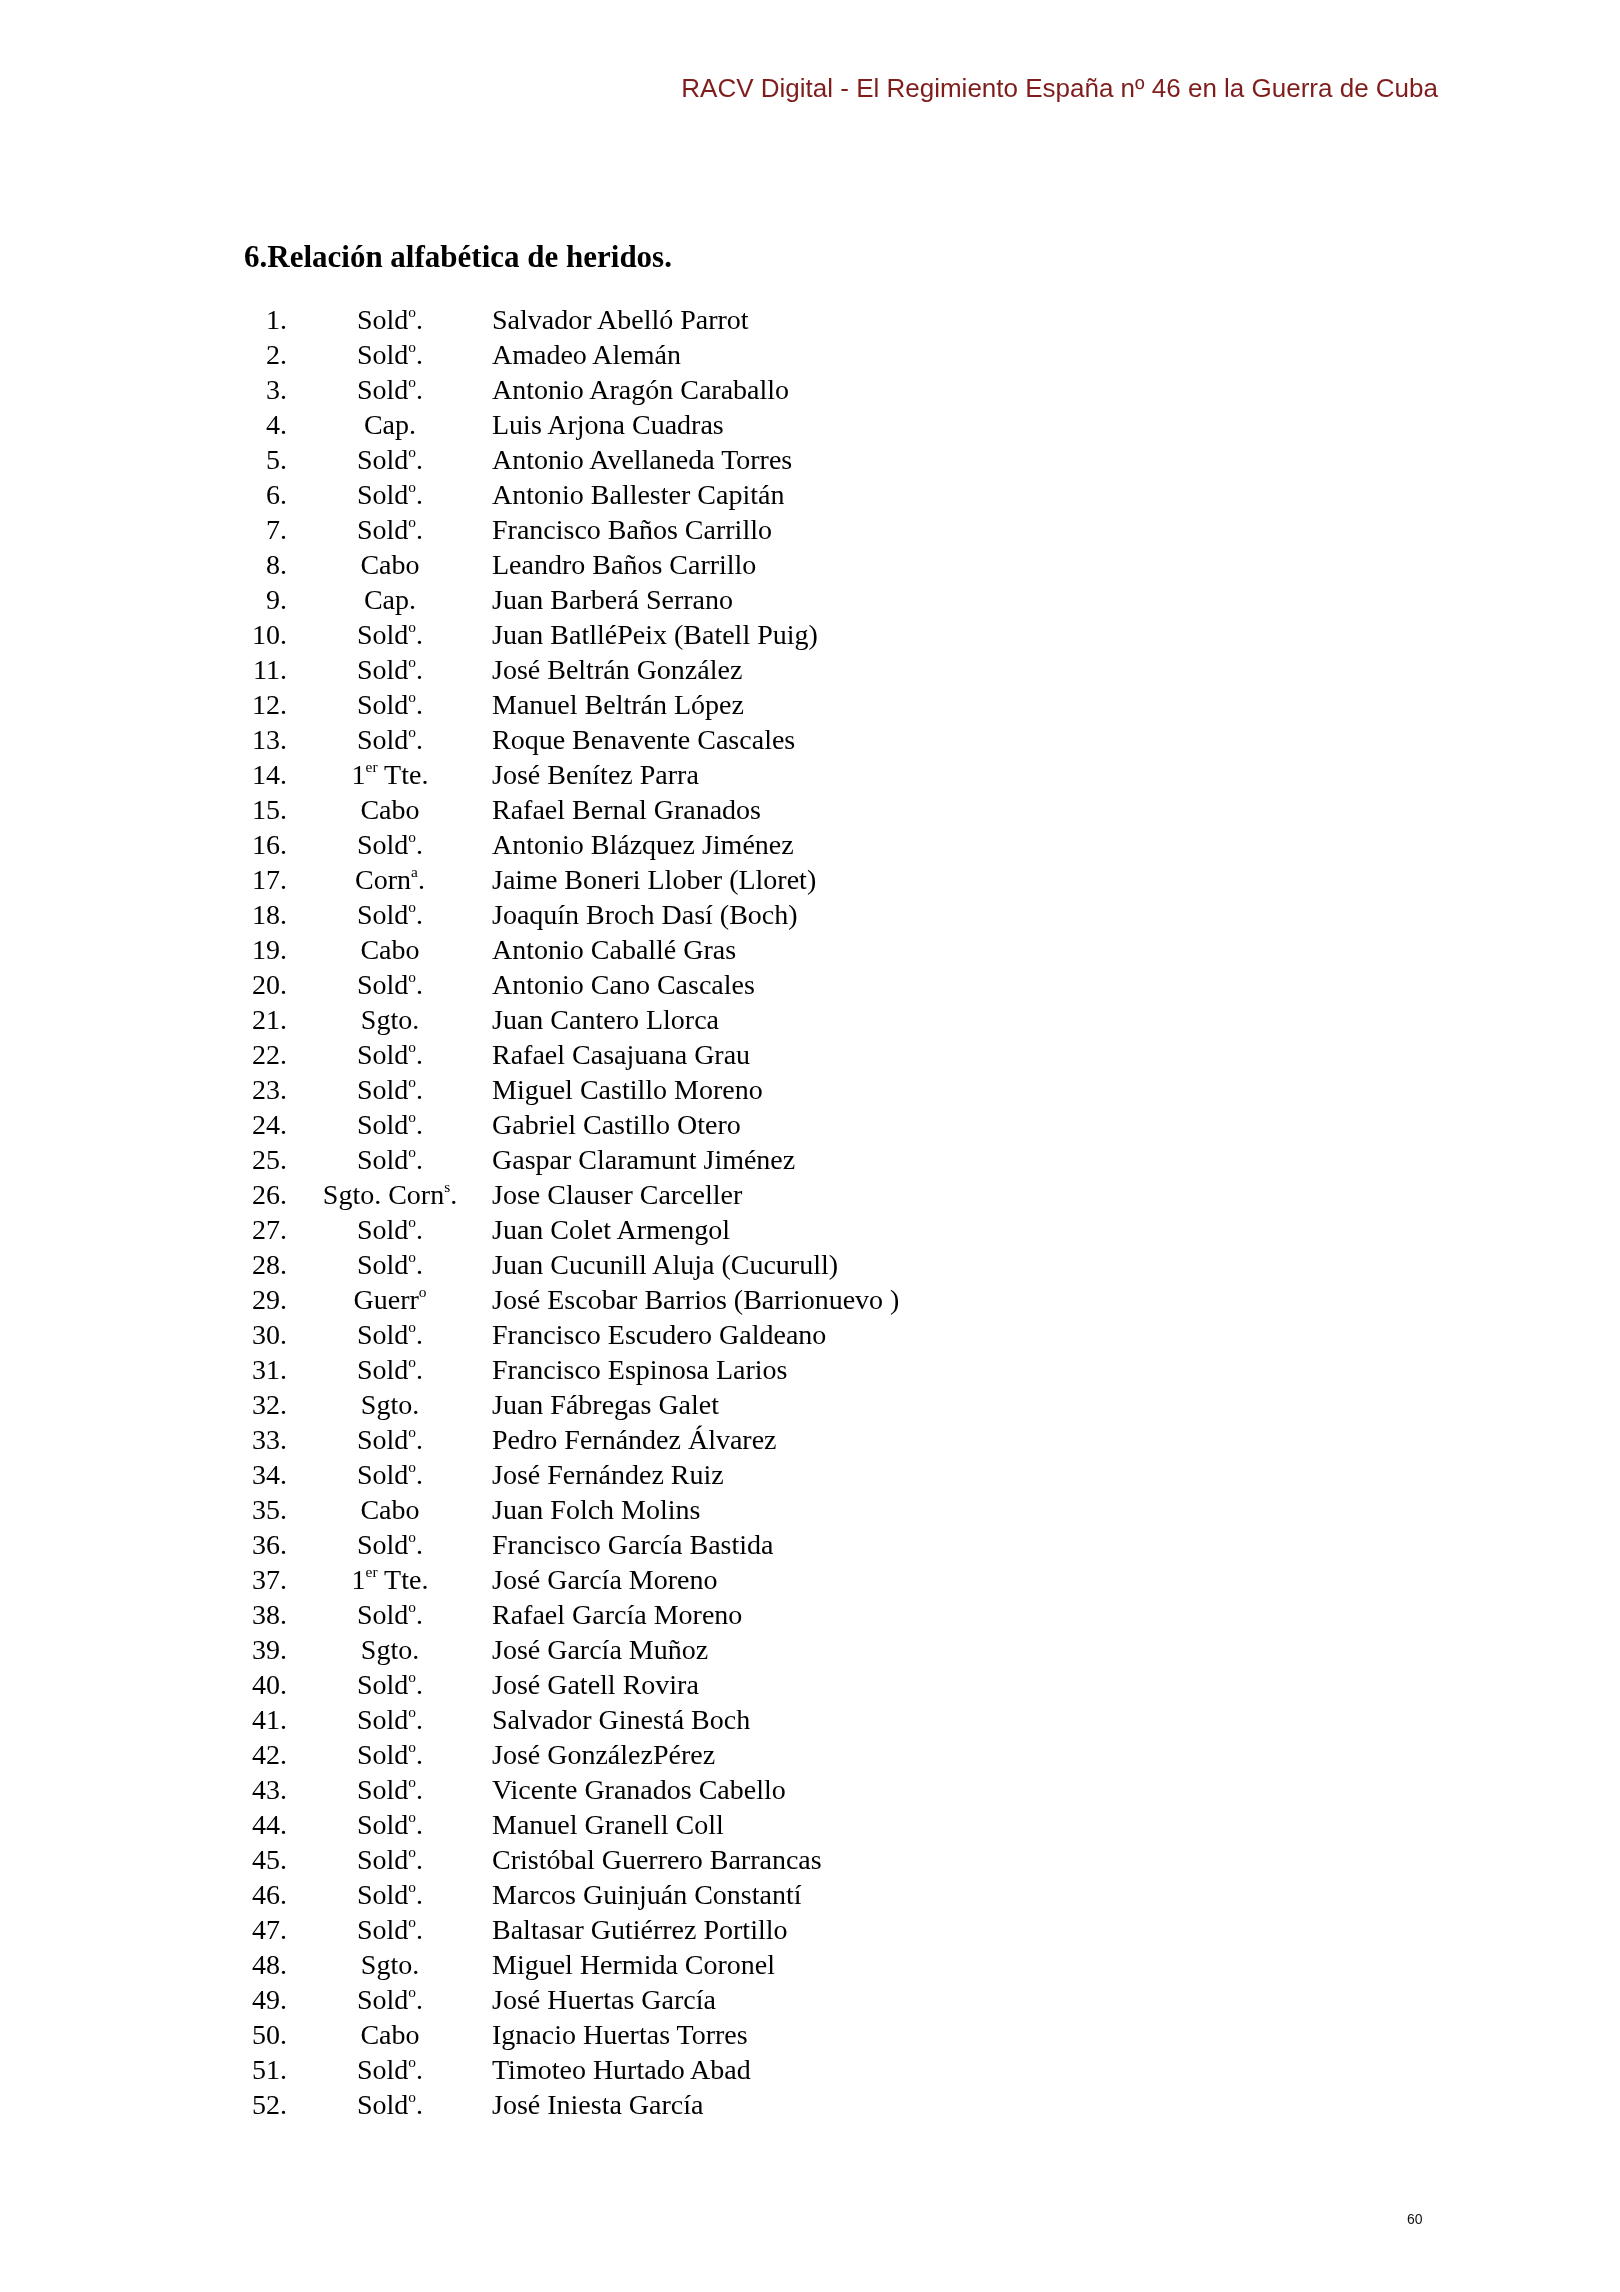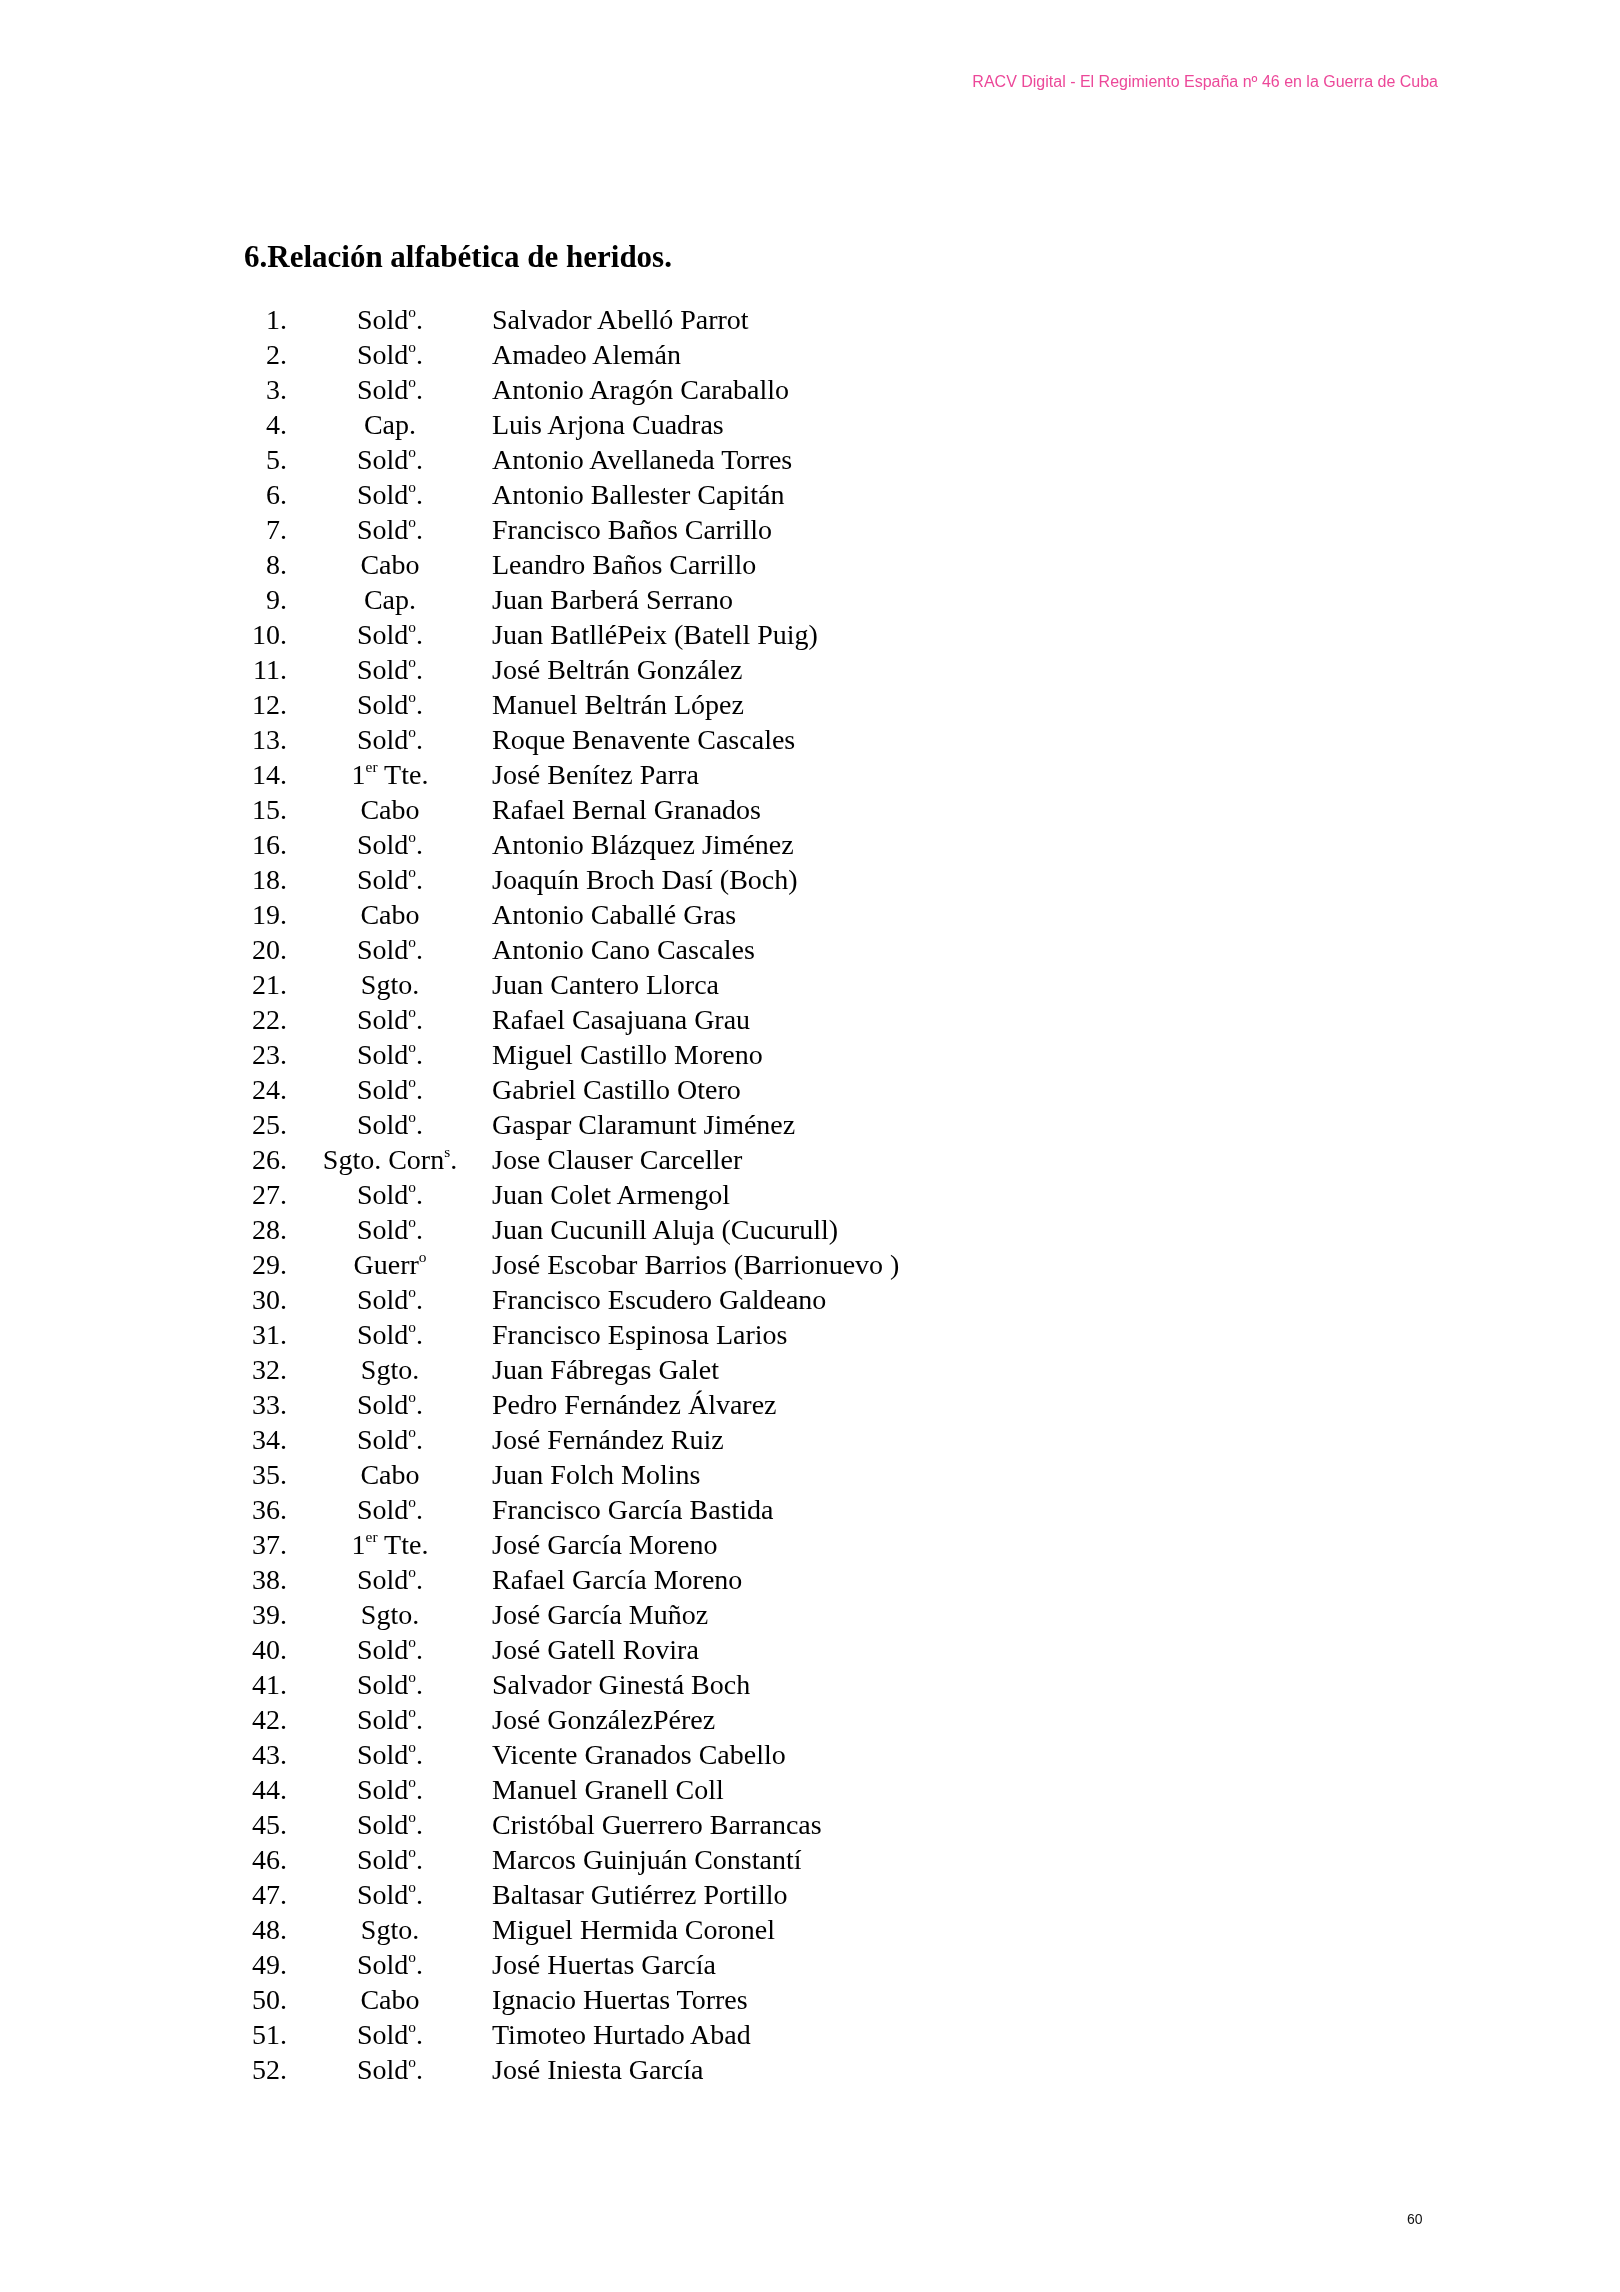--- a/index.html
+++ b/index.html
@@ -1,19 +1,19 @@
 <!DOCTYPE html>
 <html><head>
 <meta charset="utf-8">
 <style>
   html, body { margin: 0; padding: 0; background: #ffffff; }
   body { width: 1620px; height: 2293px; position: relative; overflow: hidden; color: #000; }
   .header {
     position: absolute; top: 73px; right: 182px;
-    font-family: "Liberation Sans", sans-serif; font-size: 16px; color: #ec4899;
+    font-family: "Liberation Sans", sans-serif; font-size: 26px; color: #7f1d1d;
   }
   .title {
     position: absolute; top: 227px; left: 232px;
     font-family: "Liberation Serif", serif; font-weight: bold; font-size: 31px; margin: 12px;
   }
   .list { position: absolute; top: 303px; left: 0; width: 1620px; }
   .row {
     position: relative; height: 35px;
     font-family: "Liberation Serif", serif; font-size: 28px; line-height: 34px;
     white-space: nowrap;
@@ -109,20 +109,25 @@
       <span class="num">15.</span>
       <span class="rank"><span>Cabo</span><sup></sup><span></span></span>
       <span class="name">Rafael Bernal Granados</span>
     </div>
     <div class="row">
       <span class="num">16.</span>
       <span class="rank"><span>Sold</span><sup>o</sup><span>.</span></span>
       <span class="name">Antonio Blázquez Jiménez</span>
     </div>
     <div class="row">
+      <span class="num">17.</span>
+      <span class="rank"><span>Corn</span><sup>a</sup><span>.</span></span>
+      <span class="name">Jaime Boneri Llober (Lloret)</span>
+    </div>
+    <div class="row">
       <span class="num">18.</span>
       <span class="rank"><span>Sold</span><sup>o</sup><span>.</span></span>
       <span class="name">Joaquín Broch Dasí (Boch)</span>
     </div>
     <div class="row">
       <span class="num">19.</span>
       <span class="rank"><span>Cabo</span><sup></sup><span></span></span>
       <span class="name">Antonio Caballé Gras</span>
     </div>
     <div class="row">

